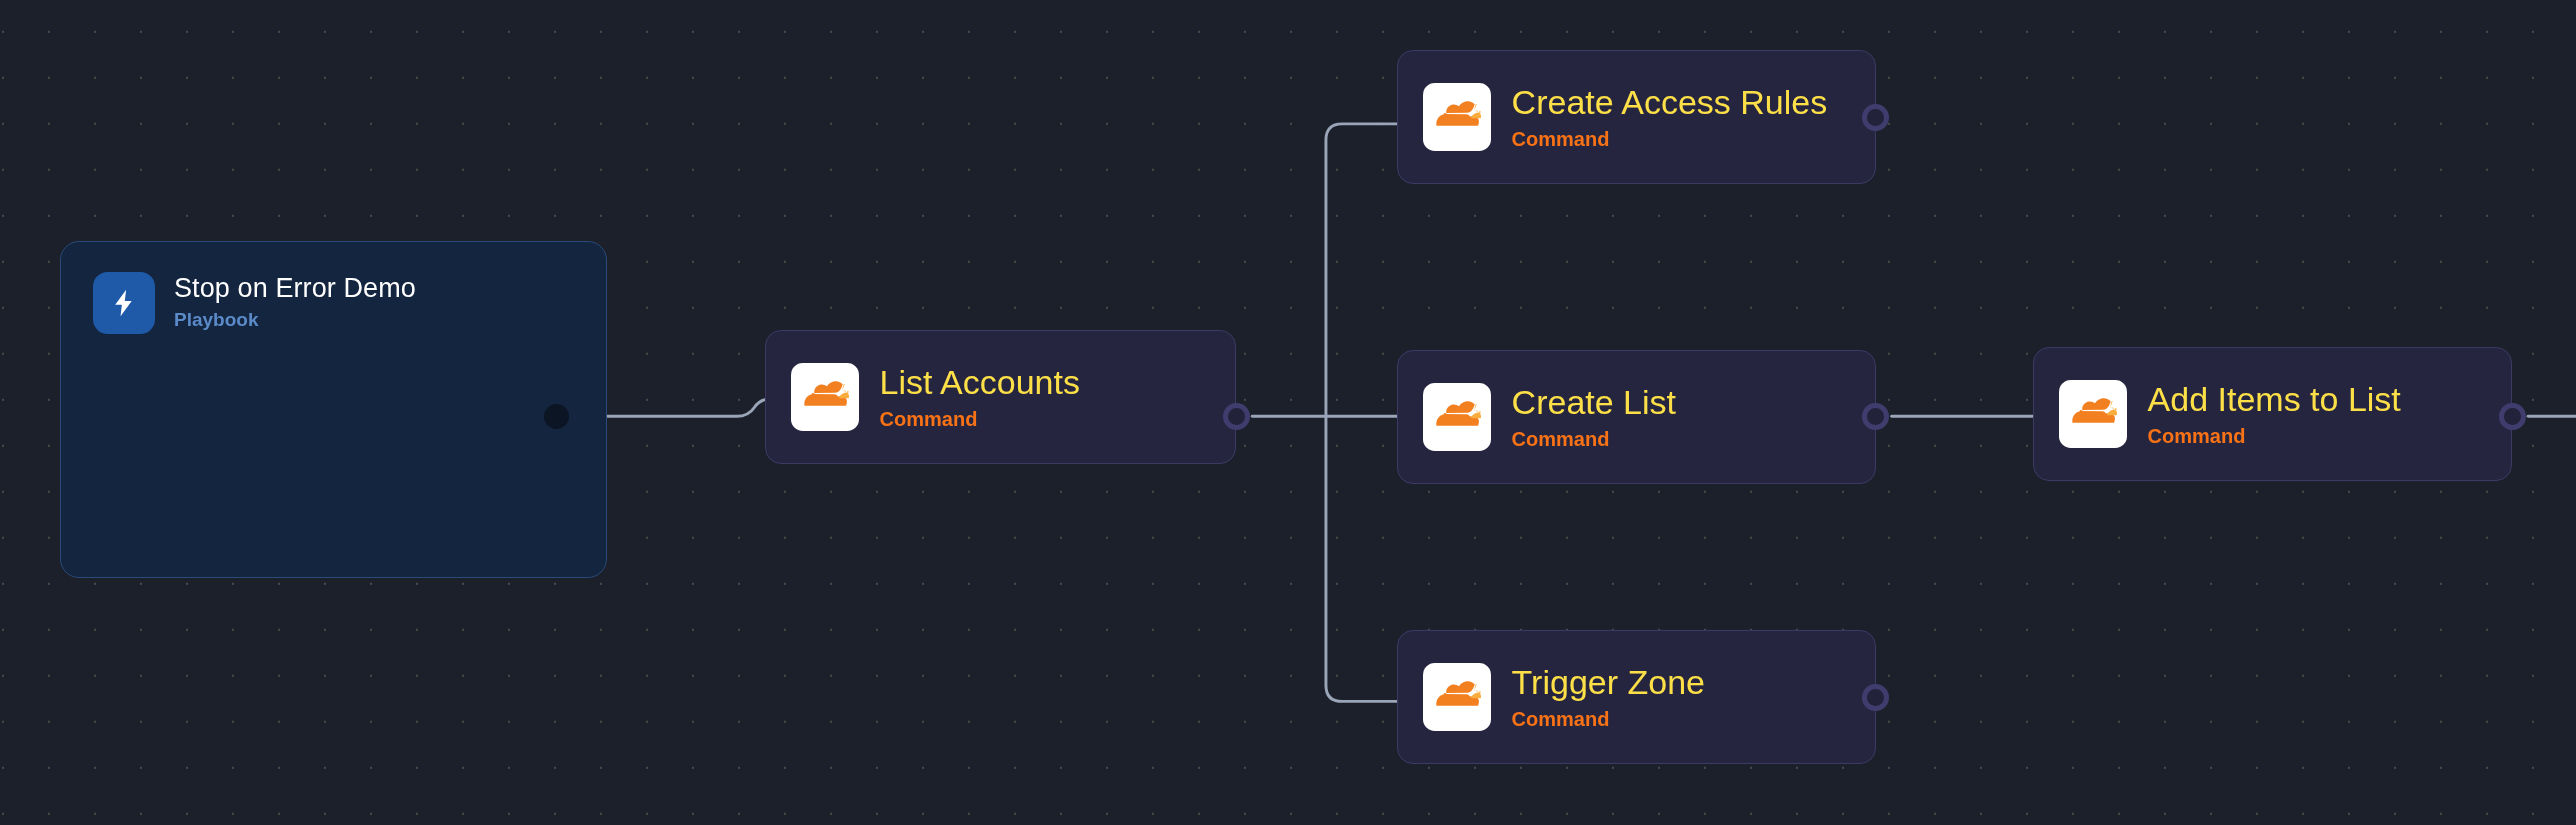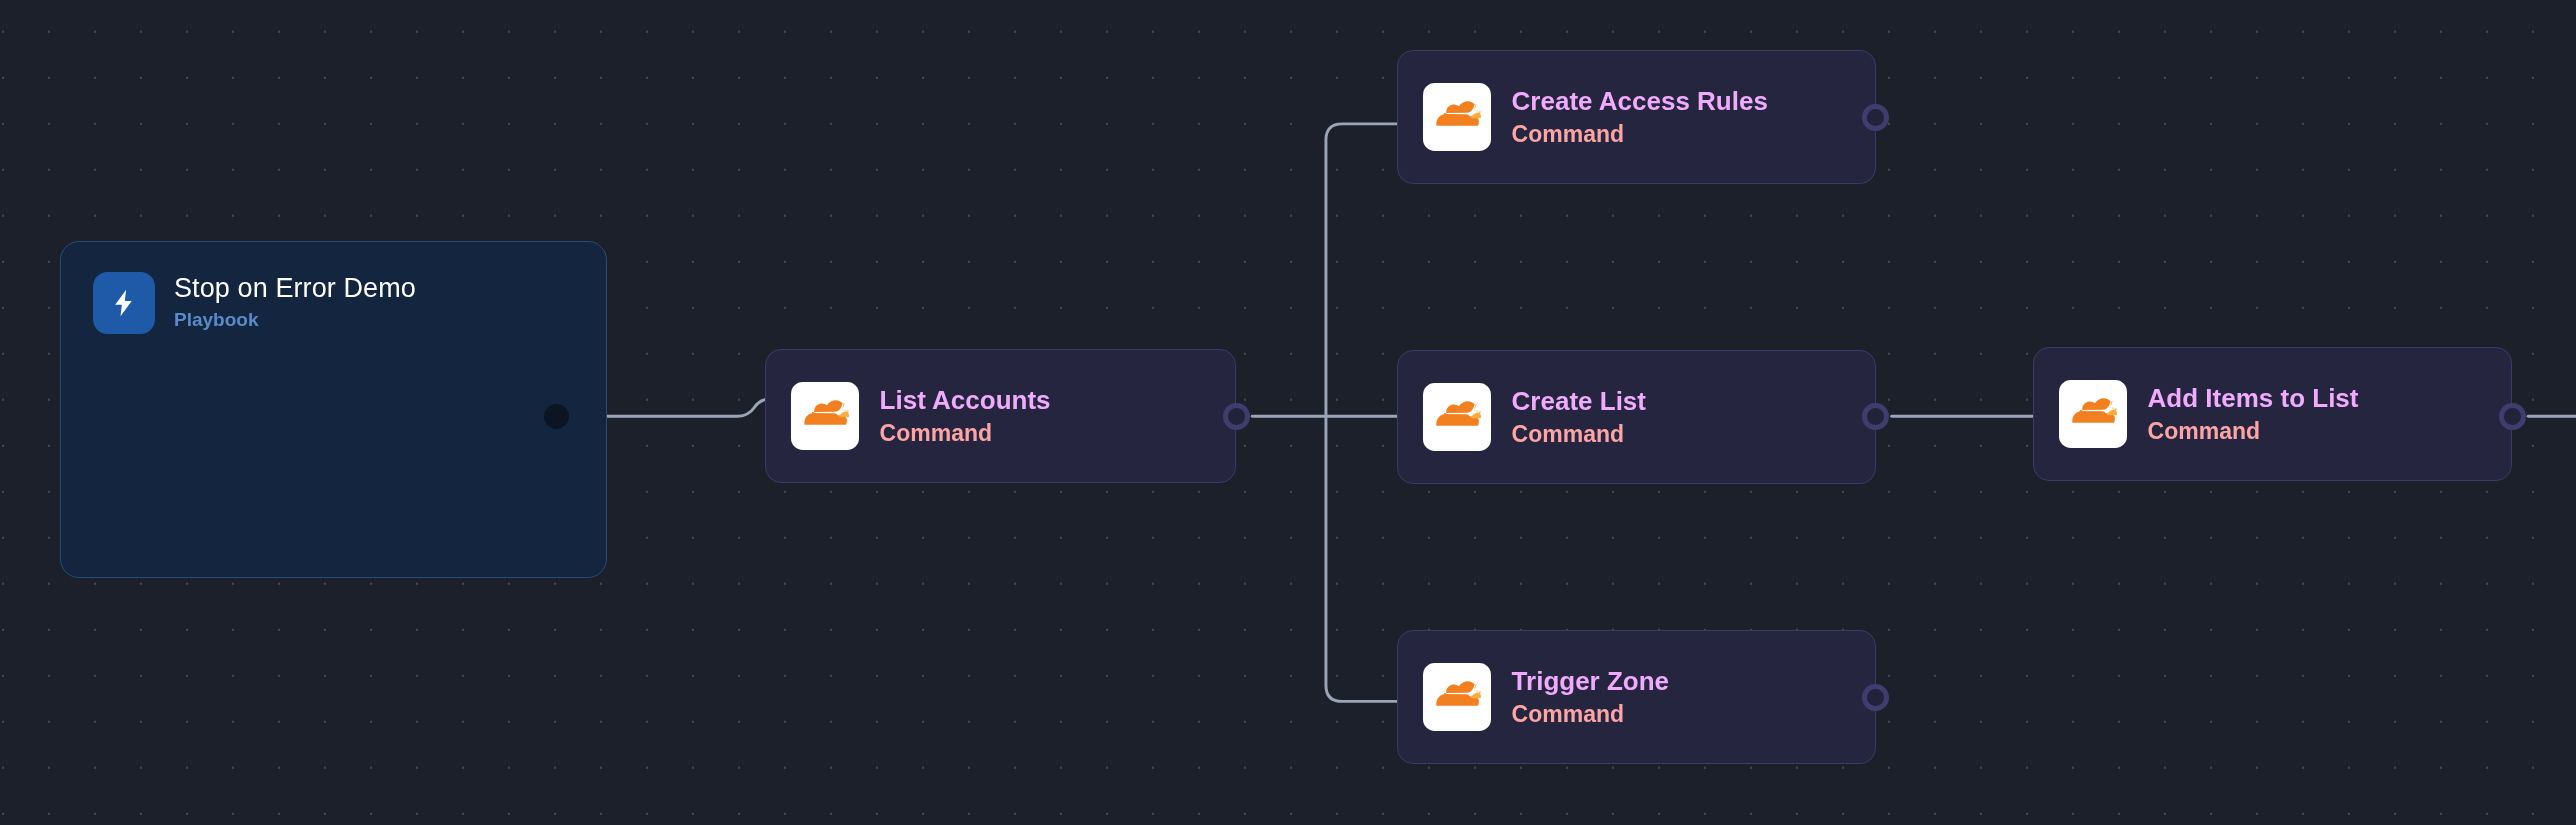--- a/index.html
+++ b/index.html
@@ -150,45 +150,45 @@
     border-radius: 11.8px;
     background: #ffffff;
     display: flex;
     align-items: center;
     justify-content: center;
     flex: 0 0 auto;
   }
   .cf-svg { width: 50px; height: 50px; display: block; }
   .cmd-texts { display: flex; flex-direction: column; gap: 6.6px; }
   .cmd-title {
-    color: #f0abfc;
-    font-size: 26px;
-    font-weight: 700;
+    color: #fde047;
+    font-size: 34px;
+    font-weight: 400;
     line-height: 1.1;
     white-space: nowrap;
   }
   .cmd-sub {
-    color: #fca5a5;
-    font-size: 23px;
+    color: #f97316;
+    font-size: 20px;
     font-weight: 700;
     line-height: 1.1;
   }
 
   
   .port-ring {
     position: absolute;
     width: 26.5px;
     height: 26.5px;
     border-radius: 50%;
     border: 5.2px solid #403d6e;
     background: #23223b;
   }
 
   
-  #node-list-accounts  { left: 765px; top: 349px;  width: 471px; }
+  #node-list-accounts  { left: 765px; top: 330px;  width: 471px; }
   #node-access-rules   { left: 1397px; top: 50px;   width: 479px; }
   #node-create-list    { left: 1397px; top: 350px;  width: 479px; }
   #node-create-zone    { left: 1397px; top: 630px;  width: 479px; }
   #node-add-items      { left: 2033px; top: 347px;  width: 479px; }
 
   #port-trigger        { left: 544px;  top: 404px; }
   #port-list-accounts  { left: 1223px; top: 403px; }
   #port-access-rules   { left: 1862px; top: 104px; }
   #port-create-list    { left: 1862px; top: 403px; }
   #port-create-zone    { left: 1862px; top: 684px; }

